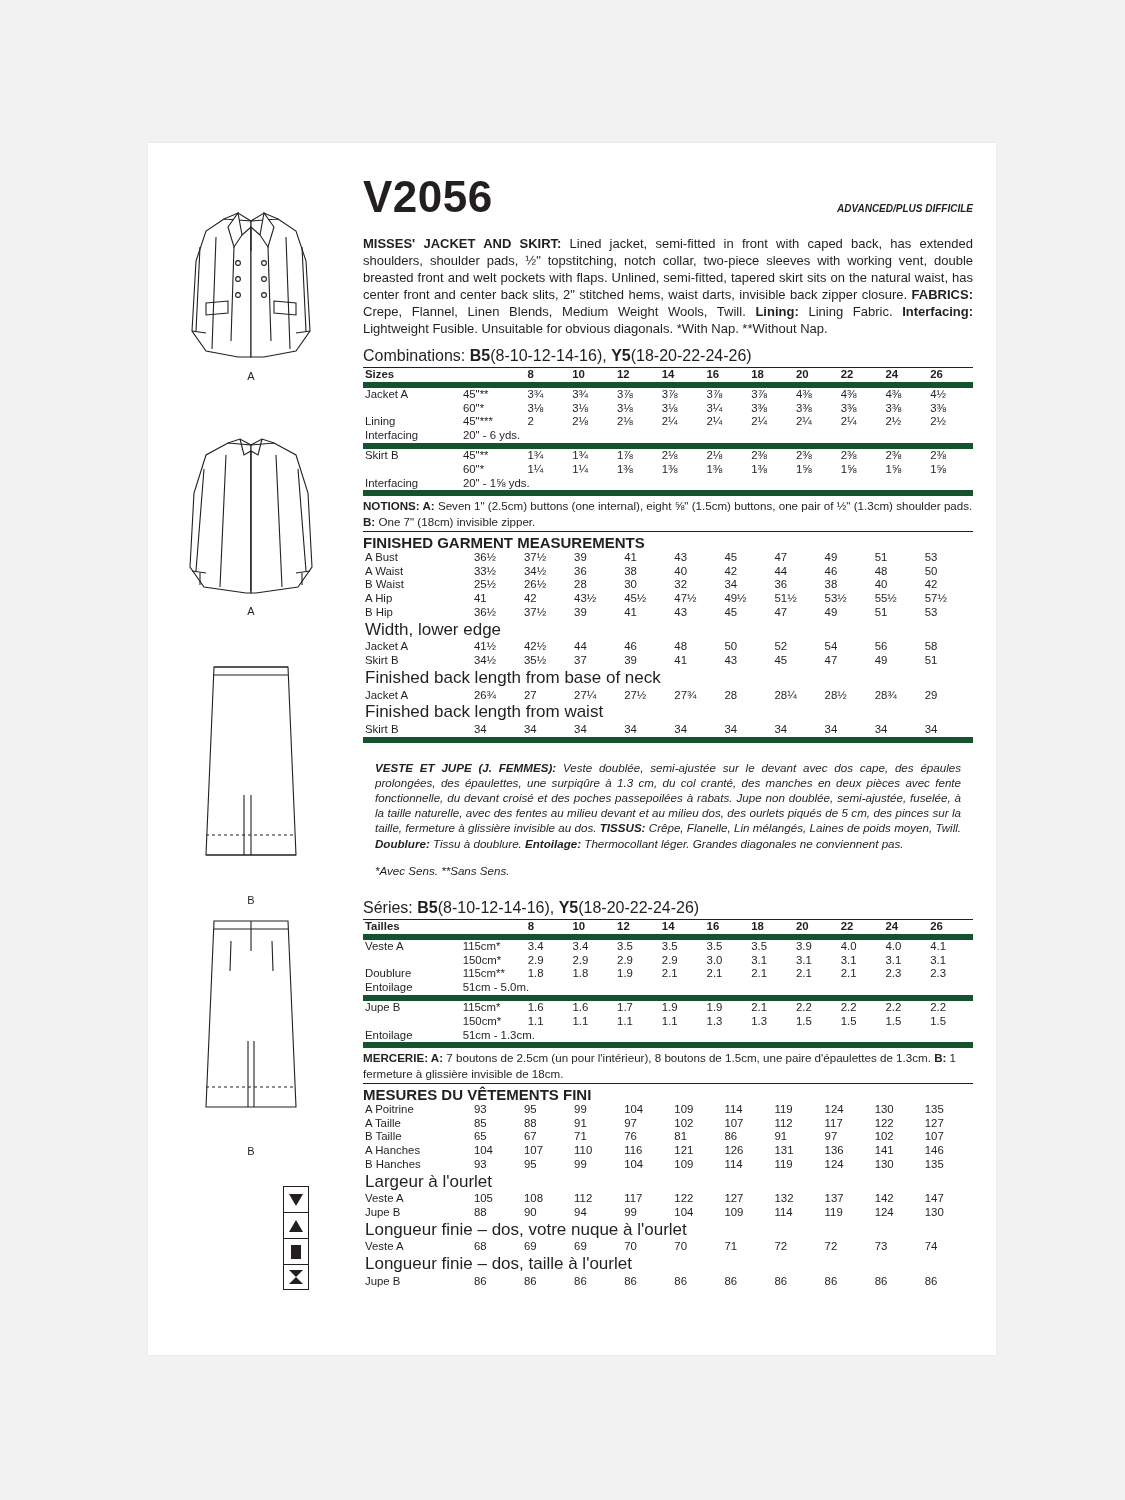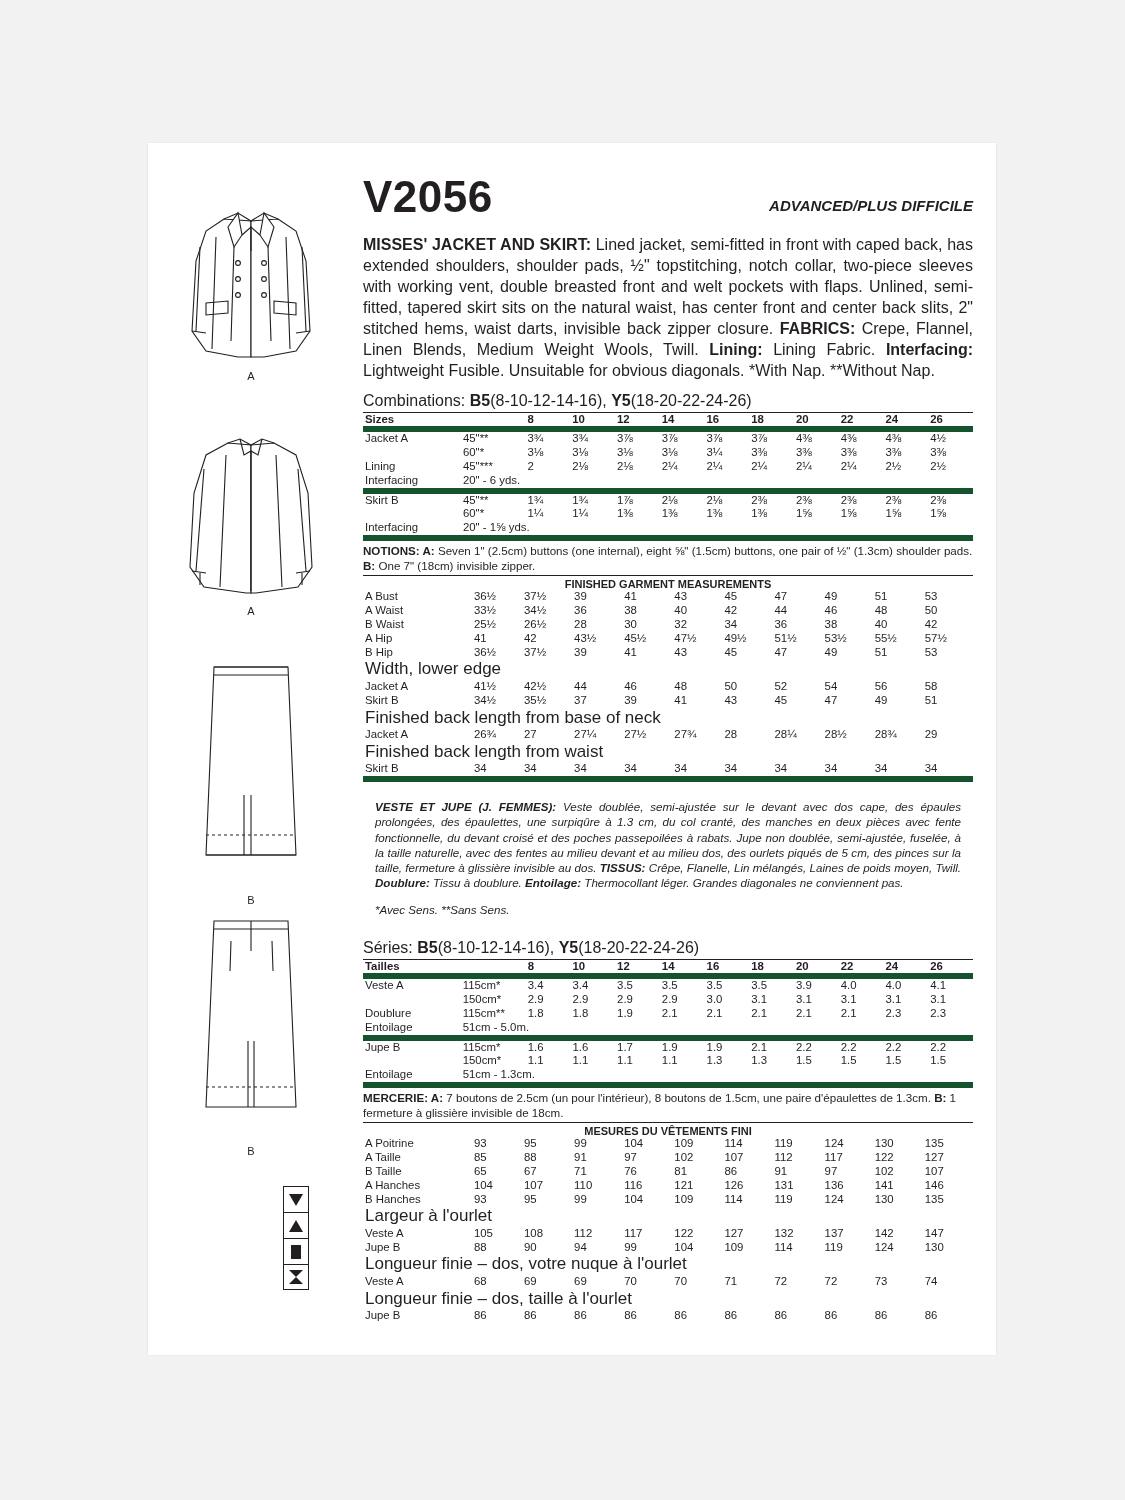--- a/index.html
+++ b/index.html
@@ -72,29 +72,29 @@
     gap: 6px;
   }
   .pattern-no {
     font-size: 44px;
     font-weight: bold;
     letter-spacing: 0.5px;
     line-height: 1;
     font-family: "Liberation Sans", sans-serif;
   }
   .difficulty {
-    font-size: 15px;
+    font-size: 10px;
     font-style: italic;
     font-weight: bold;
     padding-bottom: 5px;
     margin-left: 15px;
   }
   p.desc {
     margin: 0 0 10px 0;
-    font-size: 16px;
+    font-size: 13px;
     line-height: 1.31;
     text-align: justify;
   }
   p.desc b { font-weight: bold; }
   .combo {
     font-size: 16px;
     margin: 0 0 2px 0;
   }
   .combo b { font-weight: bold; }
   table.t {
@@ -111,25 +111,24 @@
     white-space: nowrap;
   }
   table.t th { font-weight: bold; }
   .rule-t td, .rule-t th { border-top: 1px solid #231f20; }
   .rule-b td, .rule-b th { border-bottom: 6px solid #14532d; }
   .lbl { font-weight: bold; }
   .c0 { width: 96px; }
   .c1 { width: 62px; }
   .num { width: 42px; }
   .section-head {
-    font-size: 11px;
+    font-size: 15px;
     font-weight: bold;
     margin: 0;
     padding-top: 1px;
-    text-align: center;
   }
   .notions {
     font-size: 11.6px;
     line-height: 1.31;
     margin: 0;
     padding: 2px 0 2px 0;
   }
   .notions b { font-weight: bold; }
   .hr {
     border-top: 1px solid #231f20;

